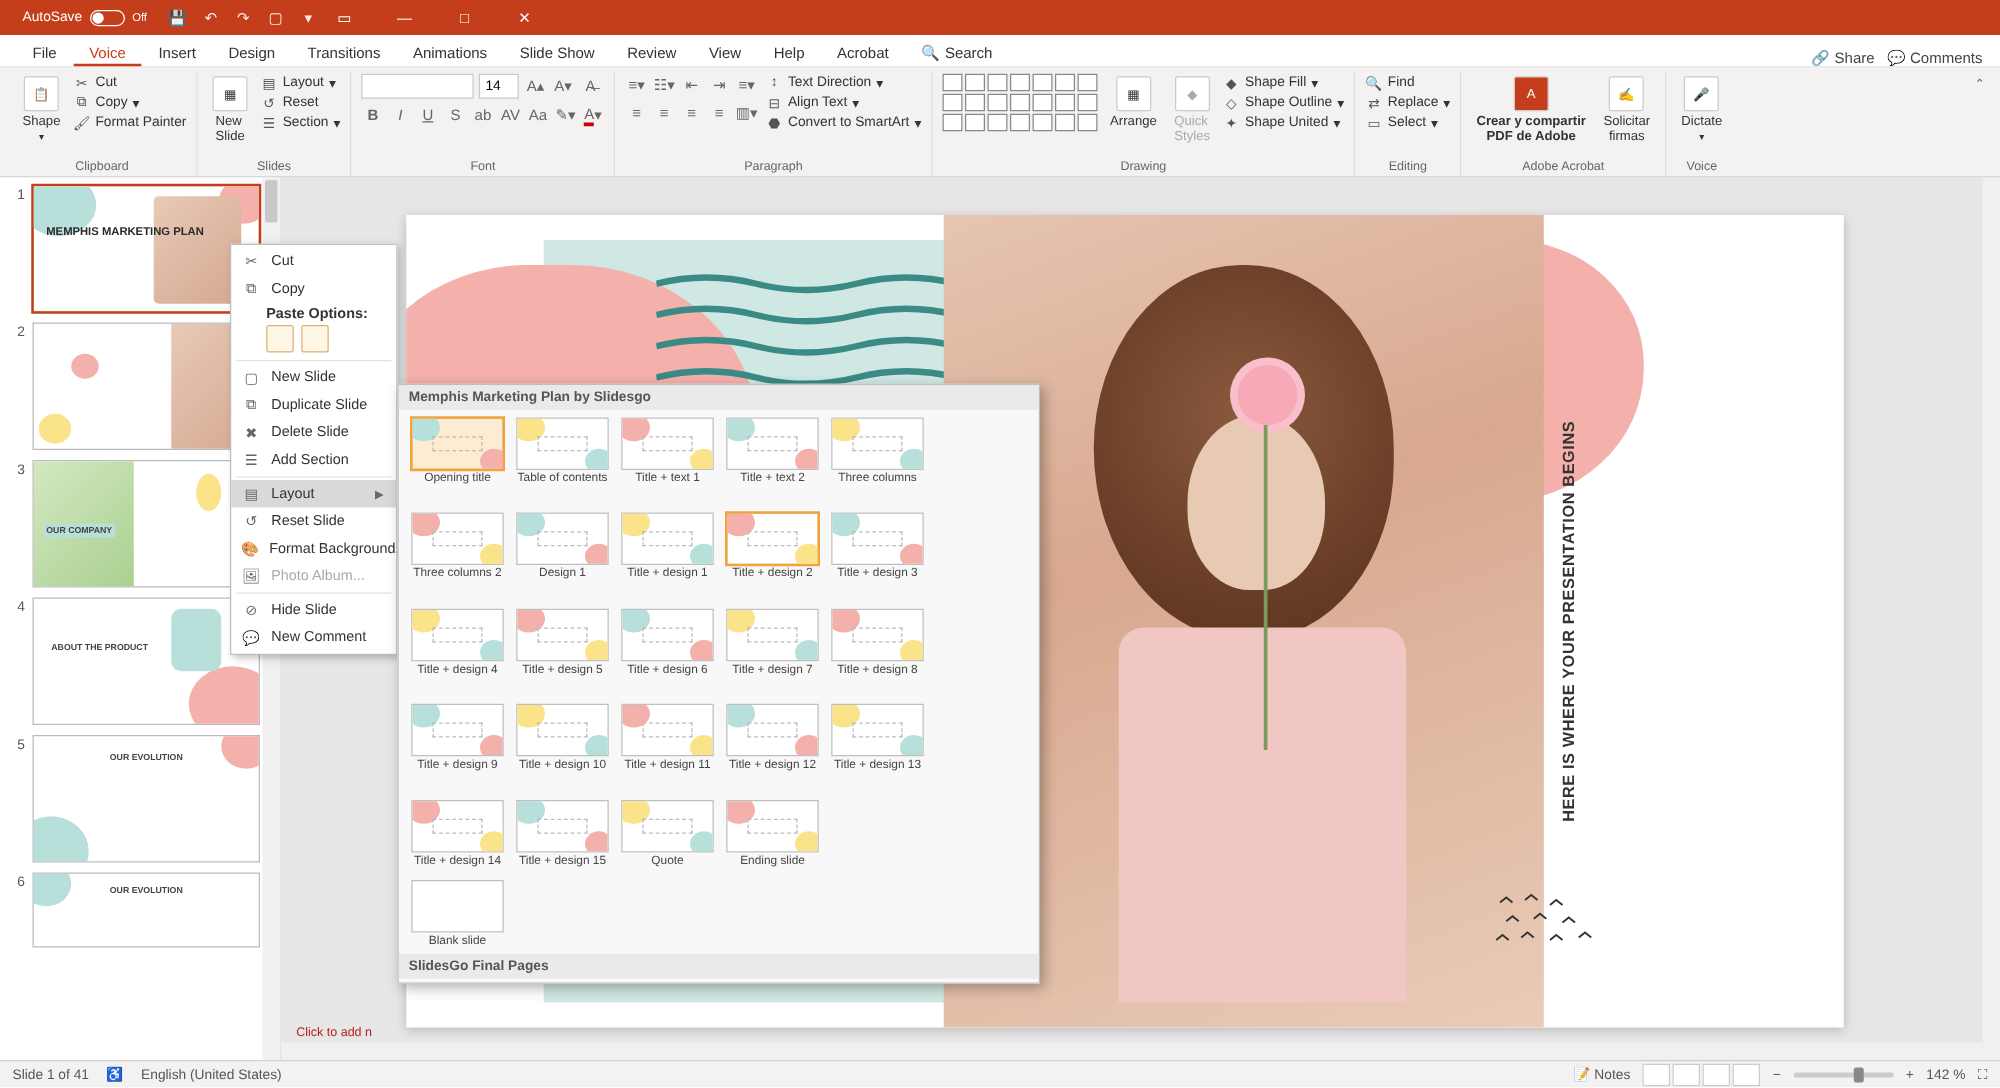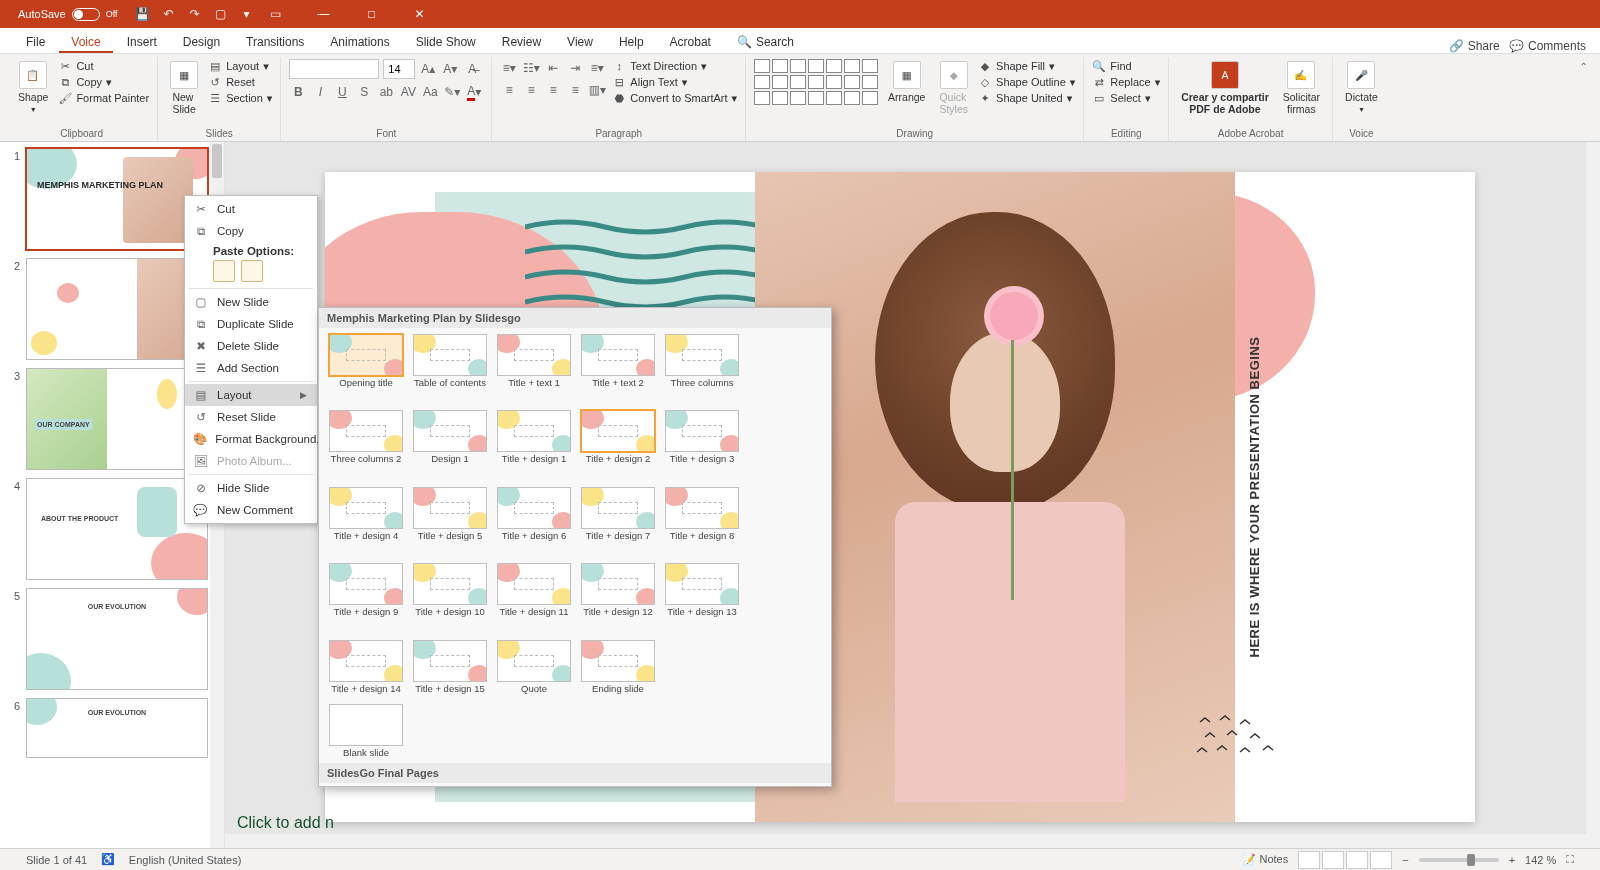--- a/index.html
+++ b/index.html
@@ -43,21 +43,21 @@
   .thumbwrap{display:flex;gap:6px;margin-bottom:8px;}
   .tnum{width:14px;text-align:right;font-size:11px;color:#555;padding-top:2px;}
   .thumb{width:182px;height:102px;border:1px solid #bbb;background:#fff;position:relative;overflow:hidden;}
   .thumb.sel{outline:2px solid #C43E1C;outline-offset:-1px;}
   .thumbscroll{position:absolute;right:0;top:0;width:14px;bottom:0;background:#f0f0f0;}
   .thumbscroll .handle{position:absolute;left:2px;right:2px;top:2px;height:34px;background:#c8c8c8;border-radius:2px;}
   
   .canvas{flex:1;background:#e6e6e6;position:relative;overflow:hidden;}
   .slide{position:absolute;left:100px;top:30px;width:1150px;height:650px;background:#fff;box-shadow:0 2px 8px rgba(0,0,0,.2);overflow:hidden;}
   .vtext{position:absolute;right:-70px;top:50%;transform:translateY(-50%) rotate(-90deg);font-size:13px;letter-spacing:.5px;color:#333;font-weight:600;white-space:nowrap;}
-  .clickprompt{position:absolute;left:12px;bottom:16px;color:#14532d;font-size:16px;}
+  .clickprompt{position:absolute;left:12px;bottom:16px;color:#b91c1c;font-size:10px;}
   
   .ctxmenu{position:absolute;left:184px;top:195px;width:134px;background:#fff;border:1px solid #bfbfbf;box-shadow:2px 2px 6px rgba(0,0,0,.25);z-index:100;padding:2px 0;}
   .ctxitem{display:flex;align-items:center;gap:8px;padding:3px 10px 3px 8px;font-size:11.5px;color:#333;white-space:nowrap;}
   .ctxitem.disabled{color:#aaa;}
   .ctxitem.hl{background:#d9d9d9;}
   .ctxitem .ci{width:16px;height:16px;display:flex;align-items:center;justify-content:center;color:#666;}
   .ctxsep{height:1px;background:#e2e2e2;margin:2px 4px;}
   .ctxhdr{padding:3px 10px 1px 28px;font-size:11.5px;color:#333;font-weight:600;}
   .pasteicons{display:flex;gap:6px;padding:2px 0 4px 28px;}
   .pasteicons .pi{width:22px;height:22px;border:1px solid #d9b37a;background:#fff7e6;border-radius:2px;}
@@ -65,21 +65,21 @@
   
   .flyout{position:absolute;left:318px;top:307px;width:514px;background:#f8f8f8;border:1px solid #bfbfbf;box-shadow:3px 3px 10px rgba(0,0,0,.3);z-index:110;padding:0 0 6px;max-height:480px;overflow:hidden;}
   .flyhdr{background:#eaeaea;padding:4px 8px;font-size:11px;color:#555;font-weight:600;}
   .flygrid{display:flex;flex-wrap:wrap;gap:22px 6px;padding:6px 8px;}
   .flyitem{width:78px;display:flex;flex-direction:column;align-items:center;gap:2px;}
   .flyitem .fthumb{width:74px;height:42px;border:1px solid #bfbfbf;background:#fff;position:relative;overflow:hidden;}
   .flyitem.sel .fthumb{outline:2px solid #F3A33A;outline-offset:-1px;background:#fdecd2;}
   .flyitem.hl .fthumb{outline:2px solid #F3A33A;outline-offset:-1px;}
   .flyitem .flabel{font-size:9.5px;color:#444;text-align:center;line-height:1.1;}
   
-  .status{height:22px;background:#f3f2f1;border-top:1px solid #d0d0d0;display:flex;align-items:center;padding:0 26px;font-size:11px;color:#555;gap:14px;}
+  .status{height:22px;background:#f3f2f1;border-top:1px solid #d0d0d0;display:flex;align-items:center;padding:0 10px;font-size:11px;color:#555;gap:14px;}
   .status .right{margin-left:auto;display:flex;align-items:center;gap:10px;}
   .viewbtns{display:flex;gap:2px;}
   .vb{width:22px;height:18px;border:1px solid #ccc;background:#fff;}
   .zoomslider{width:80px;height:4px;background:#ccc;position:relative;border-radius:2px;}
   .zoomslider .zh{position:absolute;width:8px;height:12px;background:#888;top:-4px;left:60%;border-radius:2px;}
   
   .blob{position:absolute;border-radius:50%;}
   .mint{background:#b8e0da;}
   .pink{background:#f4b0ab;}
   .yellow{background:#fbe38a;}

